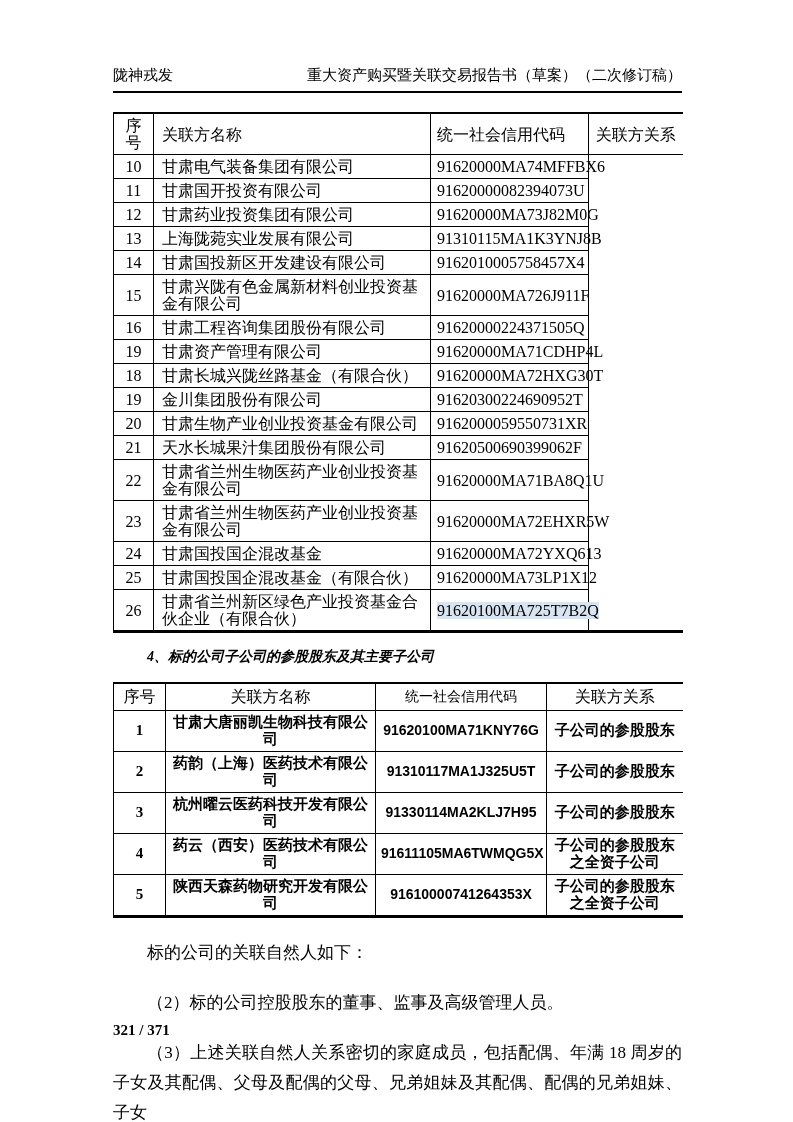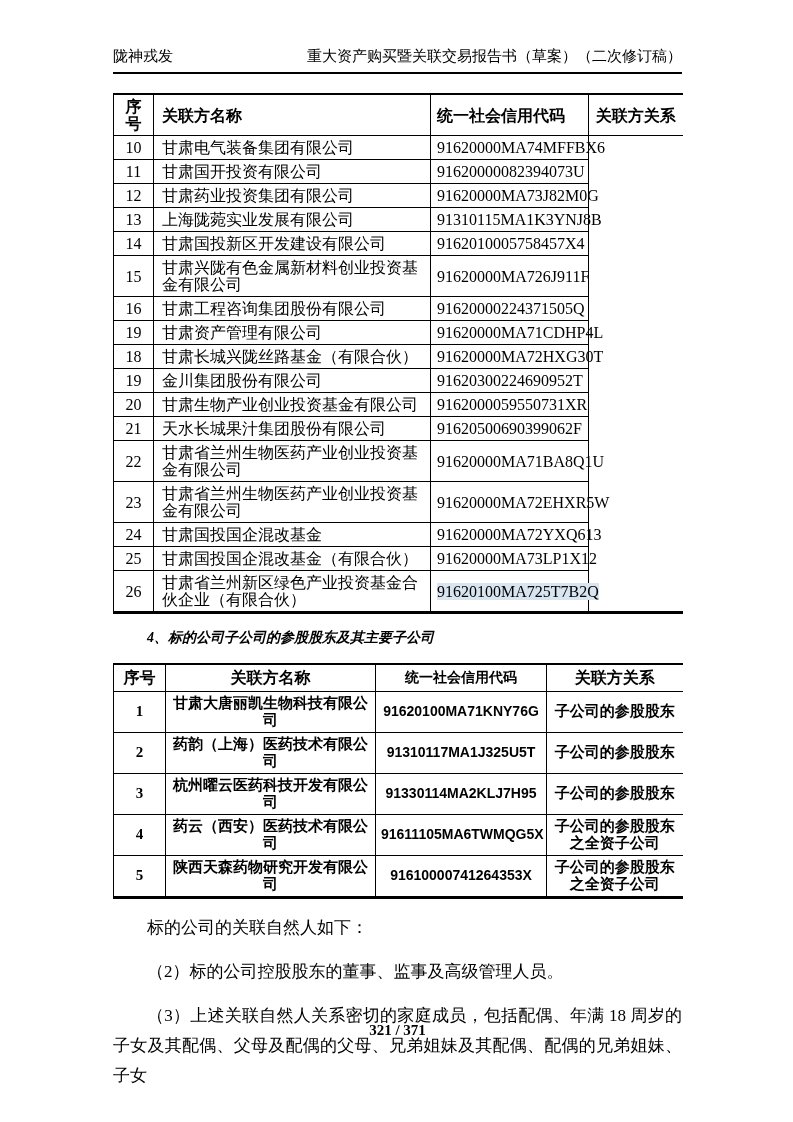--- a/index.html
+++ b/index.html
@@ -6,32 +6,32 @@
   html,body { background:#ffffff; }
   body {
     width:793px; height:1122px; position:relative; overflow:hidden;
     font-family:"Liberation Serif","DejaVu Serif",serif;
     color:#000;
   }
   .content { position:absolute; left:113px; top:0; width:569px; }
 
   
   .doc-header {
-    padding-top:47px; padding-bottom:7px;
+    padding-top:66px; padding-bottom:7px;
     border-bottom:2px solid #000;
     display:flex; justify-content:space-between; align-items:flex-end;
     font-size:15px; line-height:18px;
   }
 
   
   table { border-collapse:collapse; width:569px; table-layout:fixed; }
   .t1 { margin-top:19px; border-top:2px solid #000; border-bottom:3px solid #000; }
   .t2 { margin-top:8px;  border-top:2px solid #000; border-bottom:3px solid #000; }
   th, td { border:1px solid #000; font-size:16px; line-height:17px; padding:3px 5px; vertical-align:middle; }
-  th { font-weight:bold; text-align:center; height:27px; }
+  th { font-weight:normal; text-align:center; height:27px; }
   th:last-child, td.c-rel { border-right:none; }
   .t1 td { height:22px; }
   .t1 .c-no   { width:40px;  text-align:center; }
   .t1 .c-name { width:277px; text-align:left; padding-left:8px; }
   .t1 .c-code { width:158px; text-align:left; padding-left:6px; }
   .t1 .c-rel  { width:94px; }
   .t2 { font-weight:bold; }
   .t2 td { text-align:center; height:22px; font-size:15px; }
   .t2 .c-no   { width:52px; }
   .t2 .c-name { width:210px; }
@@ -39,27 +39,27 @@
   .t2 .c-rel  { width:136px; }
   .code-text.hl { background:var(--hl,#d9e4f1); }
 
   
   .h4 {
     font-size:14px; font-weight:bold; font-style:italic;
     text-indent:34px; margin-top:13px; margin-bottom:14px; line-height:22px;
     font-family:"Liberation Serif","DejaVu Serif",serif;
   }
   .h5 { font-size:17px; margin-top:17px; line-height:24px; text-indent:34px; }
-  .para { font-size:17px; line-height:30px; margin-top:14px; text-indent:34px; }
+  .para { font-size:17px; line-height:30px; margin-top:20px; text-indent:34px; }
   .para.justify { text-align:justify; text-align-last:left; }
 
   
   .page-num {
     position:absolute; top:1021px; left:113px; width:569px;
-    text-align:center; font-size:15px; font-weight:bold; line-height:18px;font-family:Liberation Serif, serif;
+    text-align:left; font-size:15px; font-weight:bold; line-height:18px;font-family:Liberation Serif, serif;
   }
 </style>
 </head>
 <body>
 
 <div class="content">
 
   <div class="doc-header">
     <span>陇神戎发</span>
     <span>重大资产购买暨关联交易报告书（草案）（二次修订稿）</span>

